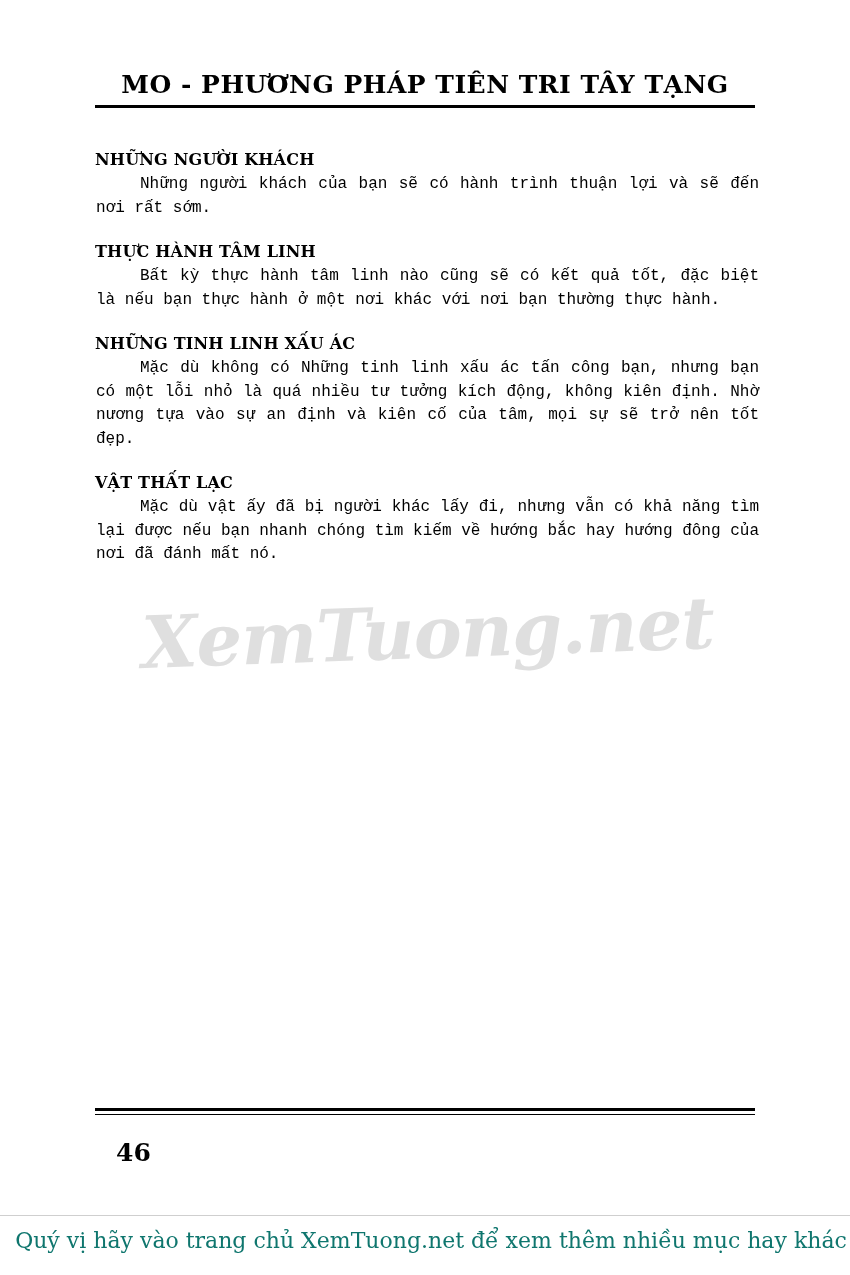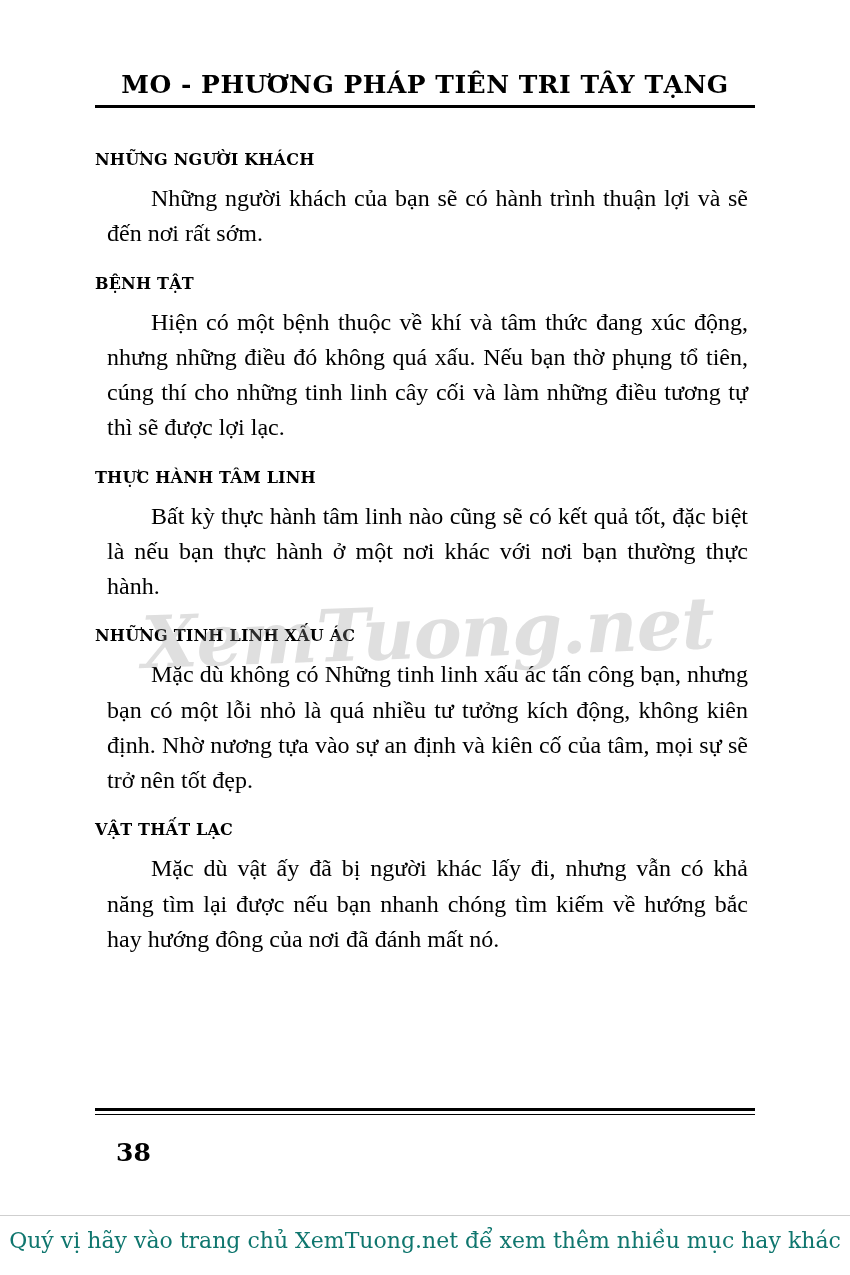--- a/index.html
+++ b/index.html
@@ -13,20 +13,21 @@
     position: relative;
     font-family: "Liberation Serif", serif;
     color: #000000;
     overflow: hidden;
   }
   .page {
     position: absolute;
     top: 0; left: 0;
     width: 792px;
     height: 1275px;
+    padding-left: 6px;
   }
   .header {
     position: absolute;
     top: 70px;
     left: 95px;
     width: 660px;
     text-align: center;
   }
   .header-title {
     font-family: "DejaVu Serif", serif;
@@ -50,26 +51,26 @@
     margin-bottom: 6px;
   }
   h2.sec-title {
     font-family: "DejaVu Serif", serif;
     font-weight: bold;
     font-size: 16px;
     margin: 22px 0 4px 0;
     letter-spacing: 0.2px;
   }
   .sec-body {
-    font-family: Liberation Serif, serif;
-    font-size: 24px;
+    font-family: Liberation Mono, monospace;
+    font-size: 16px;
     line-height: 1.47;
     text-align: justify;
     text-indent: 44px;
-    margin: 12px;
+    margin: 1px;
   }
   .footer-rule-wrap {
     position: absolute;
     top: 1108px;
     left: 95px;
     width: 660px;
   }
   .footer-rule-thick {
     border-bottom: 3px solid #000;
   }
@@ -131,24 +132,20 @@
     <div class="header-rule"></div>
   </div>
 
   <div class="content">
 
     <div class="section">
       <h2 class="sec-title">NHỮNG NGƯỜI KHÁCH</h2>
       <p class="sec-body">Những người khách của bạn sẽ có hành trình thuận lợi và sẽ đến nơi rất sớm.</p>
     </div>
 
-    <div class="section">
-      <h2 class="sec-title">BỆNH TẬT</h2>
-      <p class="sec-body">Hiện có một bệnh thuộc về khí và tâm thức đang xúc động, nhưng những điều đó không quá xấu. Nếu bạn thờ phụng tổ tiên, cúng thí cho những tinh linh cây cối và làm những điều tương tự thì sẽ được lợi lạc.</p>
-    </div>
 
     <div class="section">
       <h2 class="sec-title">THỰC HÀNH TÂM LINH</h2>
       <p class="sec-body">Bất kỳ thực hành tâm linh nào cũng sẽ có kết quả tốt, đặc biệt là nếu bạn thực hành ở một nơi khác với nơi bạn thường thực hành.</p>
     </div>
 
     <div class="section">
       <h2 class="sec-title">NHỮNG TINH LINH XẤU ÁC</h2>
       <p class="sec-body">Mặc dù không có Những tinh linh xấu ác tấn công bạn, nhưng bạn có một lỗi nhỏ là quá nhiều tư tưởng kích động, không kiên định. Nhờ nương tựa vào sự an định và kiên cố của tâm, mọi sự sẽ trở nên tốt đẹp.</p>
     </div>
@@ -160,18 +157,18 @@
 
   </div>
 
   <div class="watermark">XemTuong.net</div>
 
   <div class="footer-rule-wrap">
     <div class="footer-rule-thick"></div>
     <div class="footer-rule-thin"></div>
   </div>
 
-  <div class="page-number">38</div>
+  <div class="page-number">46</div>
 
   <div class="bottom-bar"></div>
   <div class="bottom-text">Quý vị hãy vào trang chủ XemTuong.net để xem thêm nhiều mục hay khác</div>
 
 </div>
 
 </body></html>

